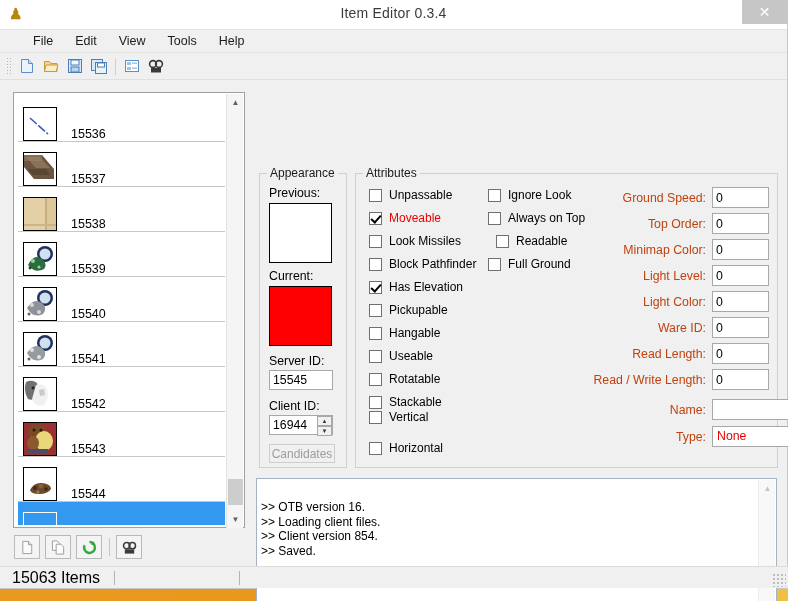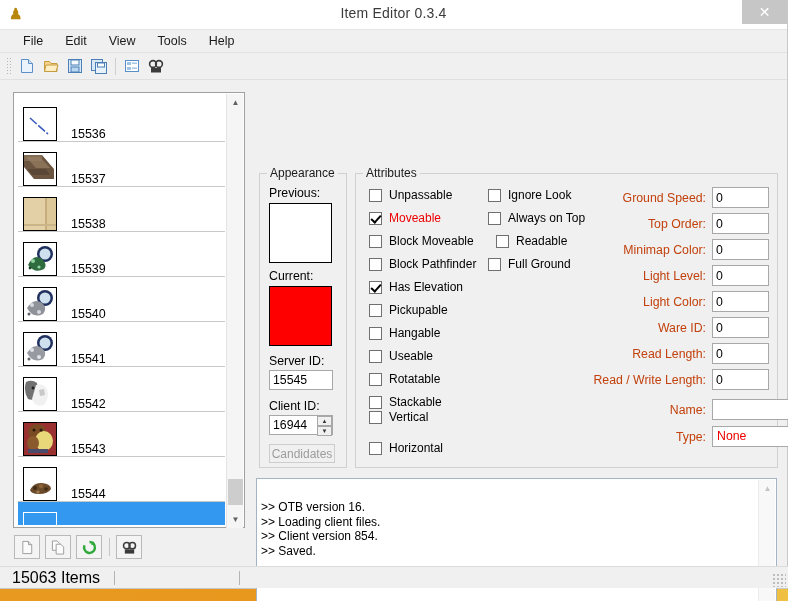--- a/index.html
+++ b/index.html
@@ -55,21 +55,21 @@
     text-align: center;
     line-height: 24px;
     font-size: 14px;
     cursor: pointer;
   }
 
   
   #menubar {
     height: 23px;
     background: #f0f0f0;
-    padding-left: 12px;
+    padding-left: 22px;
     display: flex; align-items: center;
     border-bottom: 1px solid #e2e2e2;
   }
   #menubar .menu-item {
     padding: 3px 11px;
     font-size: 12.5px;
     color: #1a1a1a;
     cursor: default;
   }
 
@@ -583,21 +583,21 @@
       <div class="cbrow" style="left:13px;top:14px;">
         <span class="cbox"></span>
         <span class="cblabel">Unpassable</span>
           </div>
       <div class="cbrow" style="left:13px;top:37px;">
         <span class="cbox checked"></span>
         <span class="cblabel red">Moveable</span>
           </div>
       <div class="cbrow" style="left:13px;top:60px;">
         <span class="cbox"></span>
-        <span class="cblabel">Block Moveable</span>
+        <span class="cblabel">Look Missiles</span>
           </div>
       <div class="cbrow" style="left:13px;top:83px;">
         <span class="cbox"></span>
         <span class="cblabel">Block Pathfinder</span>
           </div>
       <div class="cbrow" style="left:13px;top:106px;">
         <span class="cbox checked"></span>
         <span class="cblabel">Has Elevation</span>
           </div>
       <div class="cbrow" style="left:13px;top:129px;">

